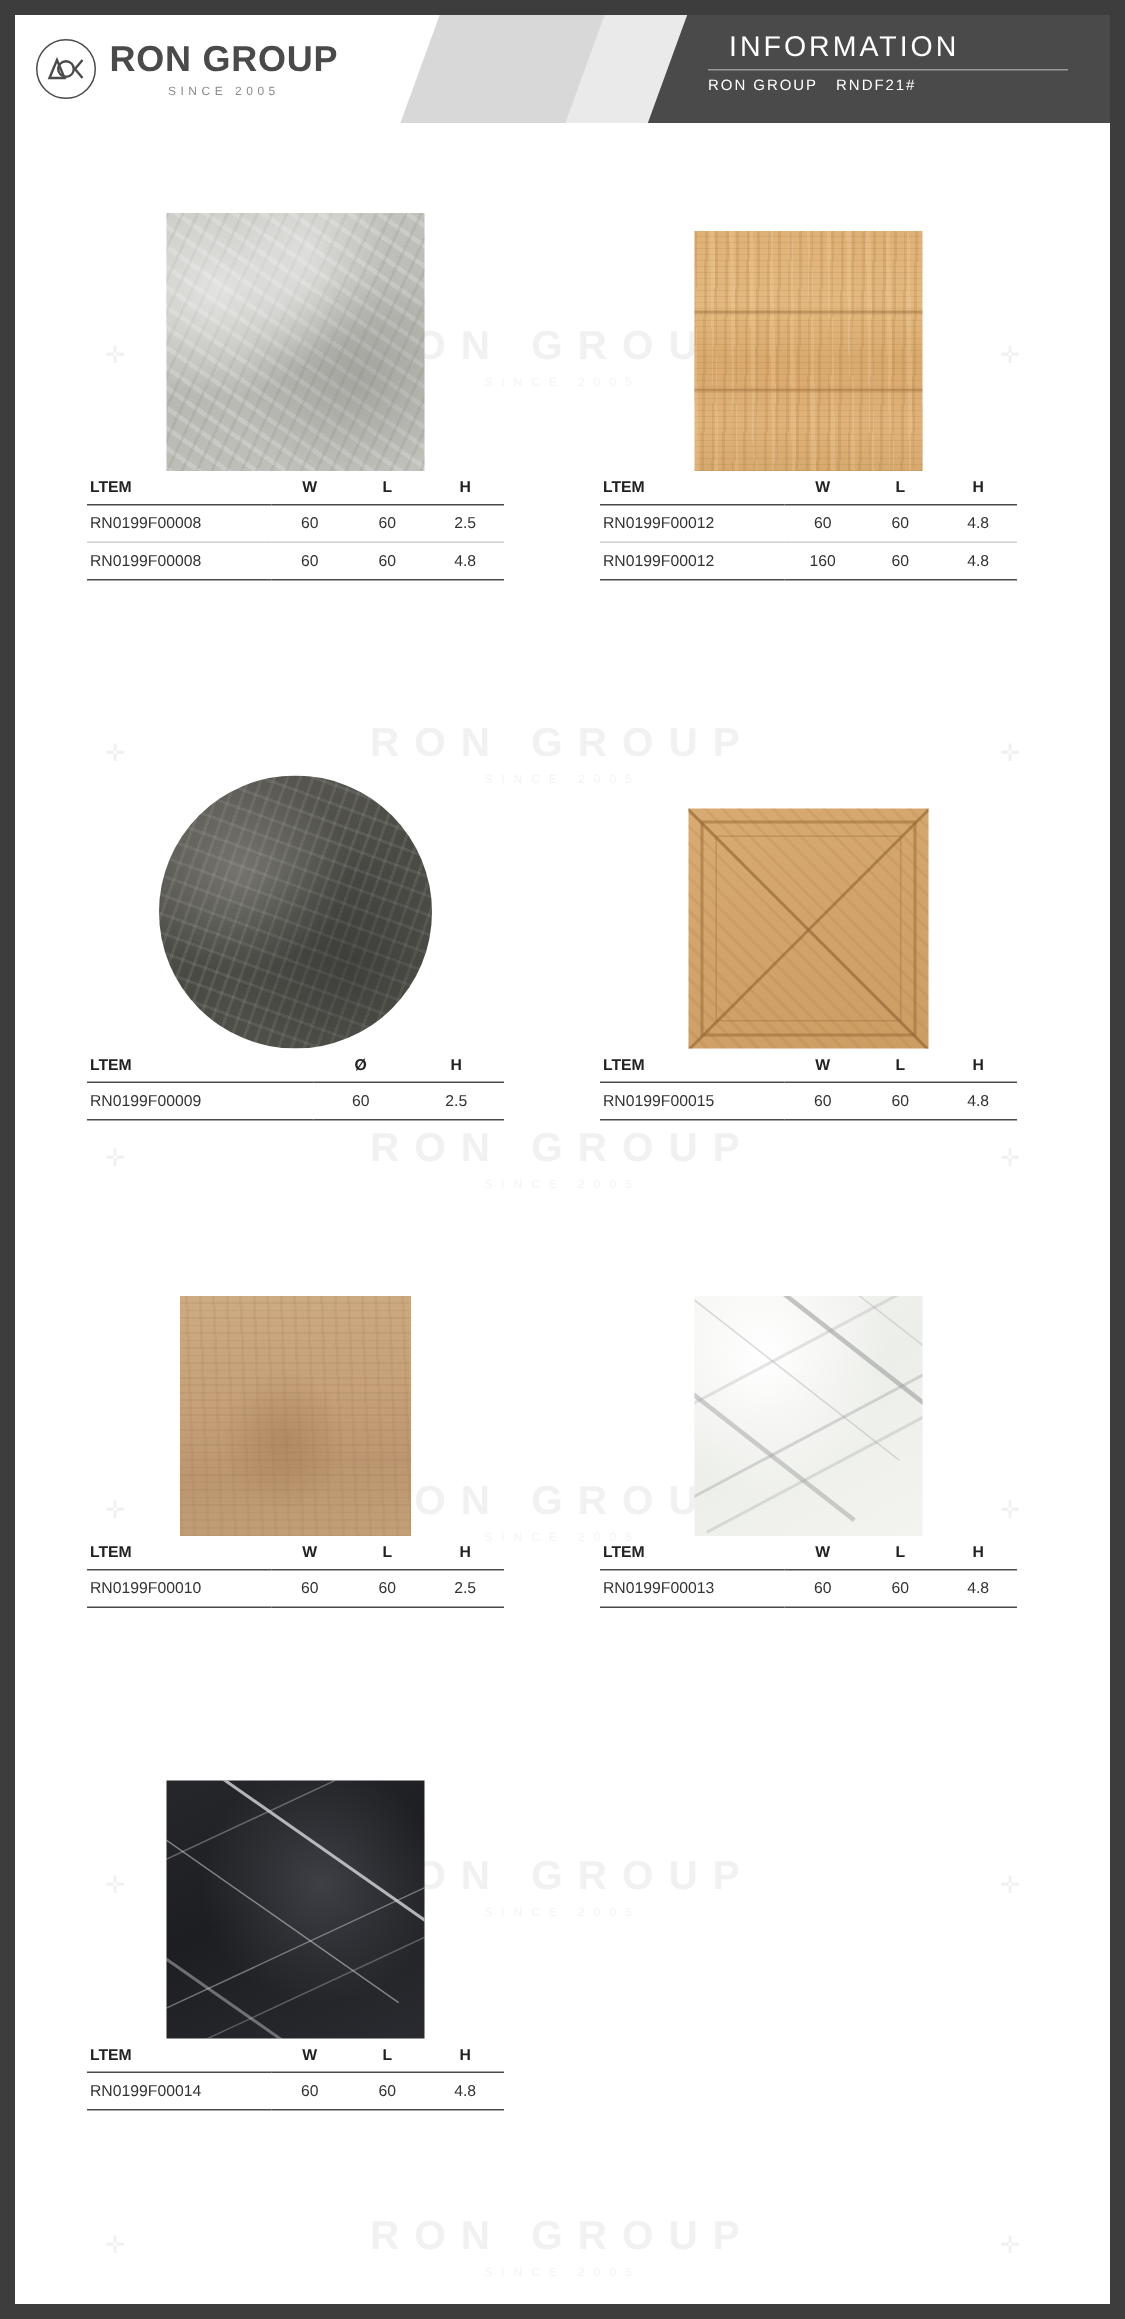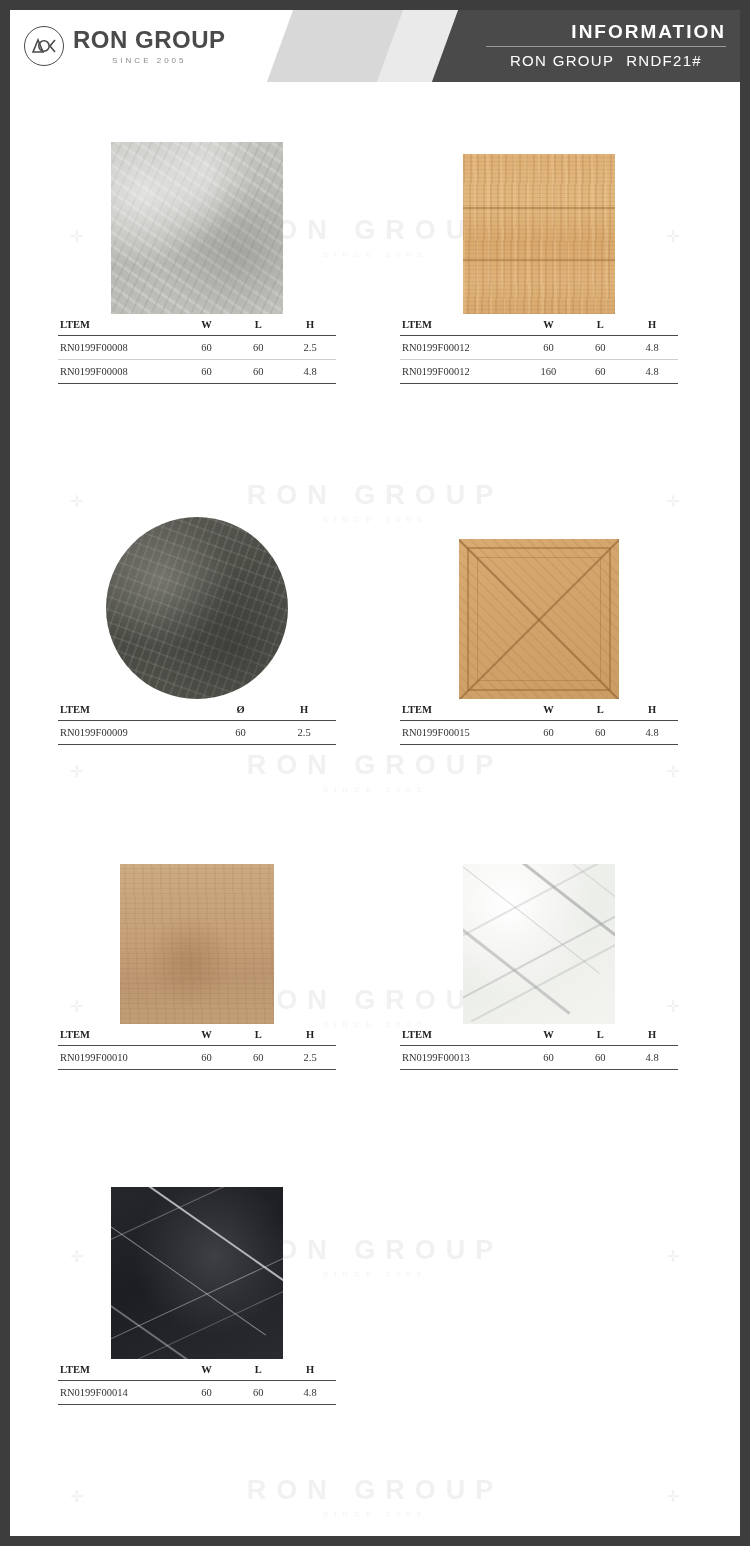--- a/index.html
+++ b/index.html
@@ -46,30 +46,29 @@
   .hdr-dark {
     position:absolute; top:0; right:0; width:270px; height:72px;
     background:#4a4a4a;
   }
   .hdr-dark:before {
     content:""; position:absolute; top:0; left:-25px; width:50px; height:72px;
     background:#4a4a4a; transform:skewX(-20deg);
   }
   .hdr-title {
     position:absolute; top:0; right:14px; width:240px;
-    text-align:right;
     color:#ffffff;
-    font-size:19px; font-weight:bold; letter-spacing:2px;
+    font-size:19px; font-weight:normal; letter-spacing:2px;
     padding-top:11px;
   }
   .hdr-sub {
-    position:absolute; top:36px; right:14px; width:240px;
-    text-align:center;
+    position:absolute; top:36px; right:28px; width:240px;
+    text-align:left;
     color:#ffffff;
-    font-size:15px; letter-spacing:1.3px;
+    font-size:10px; letter-spacing:1.3px;
     border-top:1px solid #9a9a9a;
     padding-top:5px;
   }
   .hdr-sub .code { margin-left:12px; }
 
   
   .logo {
     position:absolute; left:14px; top:16px;
     display:flex; align-items:center; gap:9px;
   }
@@ -216,21 +215,21 @@
   .sw-marble-black:after {
     content:""; position:absolute; left:-10%; top:62%; width:130%; height:1px;
     background:rgba(215,218,224,.45);
     transform:rotate(-25deg);
     box-shadow:0 -90px 0 0 rgba(215,218,224,.35), 0 30px 0 0 rgba(215,218,224,.3);
   }
 
   
   table.spec {
     width:100%; border-collapse:collapse;
-    font-size:10.5px; color:#333;font-family:Liberation Serif, serif;
+    font-size:10.5px; color:#333;
   }
   table.spec th {
     font-size:10.5px; font-weight:bold; color:#222;
     text-align:left; padding:5px 0 5px 0;
     border-bottom:1px solid #4a4a4a;
   }
   table.spec td {
     padding:6px 0; color:#333;
     border-bottom:1px solid #cfcfcf;
     margin-top:38px;

